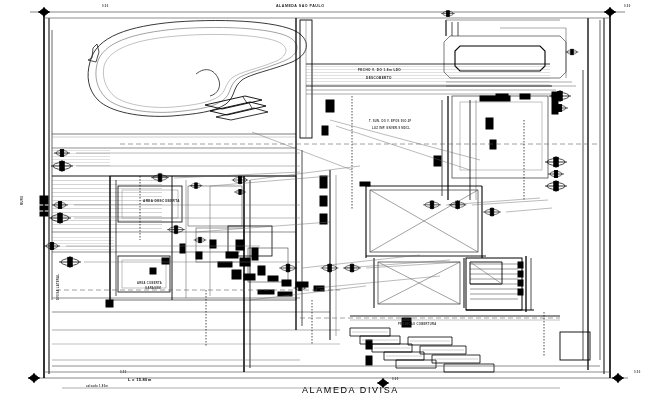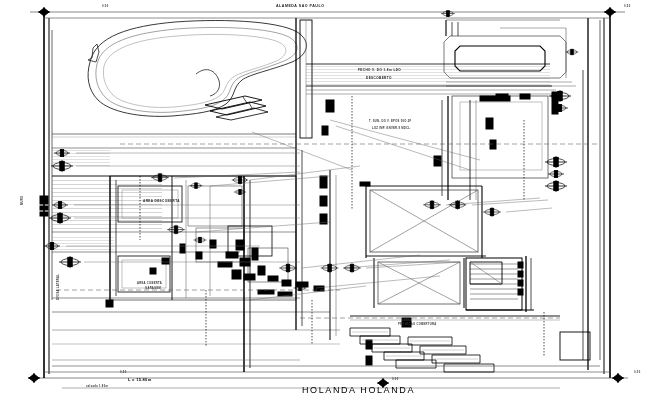--- a/index.html
+++ b/index.html
@@ -382,15 +382,15 @@
 <div class="lbl t-micro blur" style="left:120px; top:372px;">0.50</div>
 
 <div class="lbl t-dim blur" style="left:128px; top:378px;">L = 15.80m</div>
 
 <div class="lbl t-micro blur" style="left:86px; top:386px;">calcada  1.80m</div>
 
 <div class="lbl t-micro blur" style="left:392px; top:379px;">0.00</div>
 
 <div class="lbl t-micro blur" style="left:634px; top:372px;">0.50</div>
 
-<div class="lbl t-street" style="left:302px; top:386px;">HOLANDA HOLANDA</div>
+<div class="lbl t-street" style="left:302px; top:386px;">ALAMEDA DIVISA</div>
 
 </div>
 
 </body></html>

